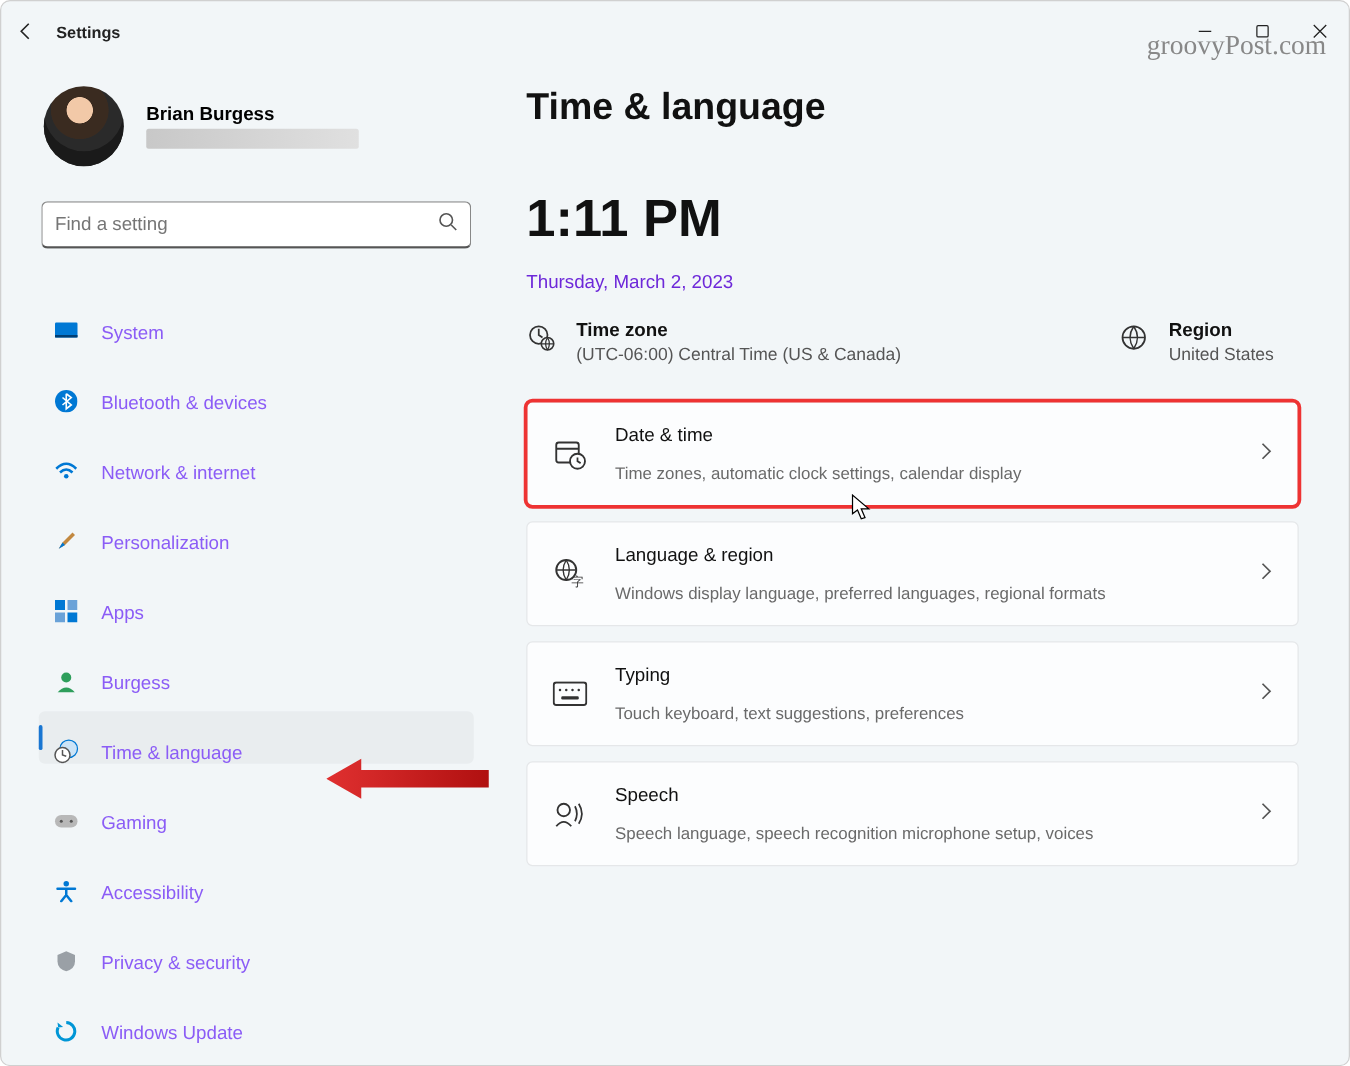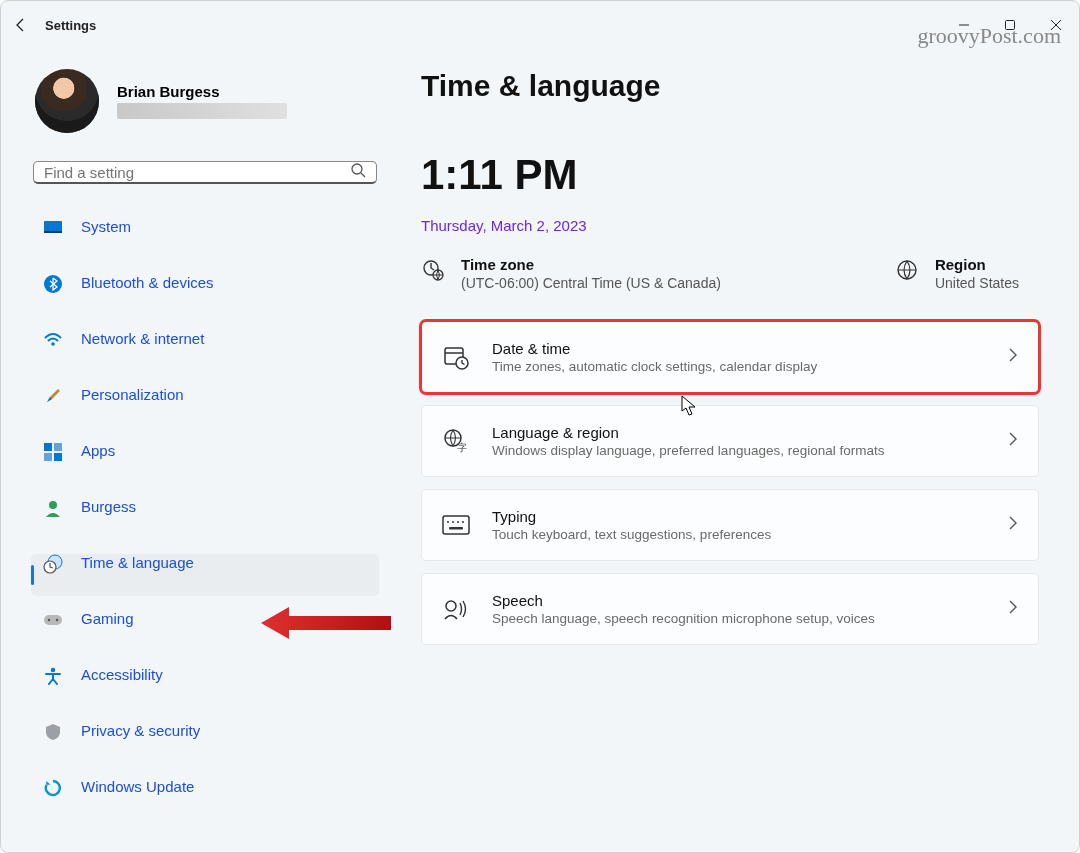--- a/index.html
+++ b/index.html
@@ -84,37 +84,37 @@
     background: linear-gradient(90deg,#c8c8c8,#e0e0e0); margin-top:3px;
     border-radius:2px;
   }
   .searchbox {
     display: flex;
     align-items: center;
     background: #fff;
     border: 1px solid #888;
     border-bottom: 2px solid #555;
     border-radius: 5px;
-    height: 23px;
+    height: 38px;
     padding: 0 10px;
     margin: 0 4px 28px 4px;
   }
   .searchbox input {
     flex:1; border:none; outline:none; font-size:15px; background:transparent;
     color:#555;
   }
   .nav { display:flex; flex-direction:column; gap:2px; }
   .nav-item {
-    display:flex; align-items:flex-start;
+    display:flex; align-items:flex-end;
     height: 42px;
     padding: 0 12px;
     border-radius: 5px;
     cursor:pointer;
     font-size: 15px;
-    color:#1d4ed8;
+    color:#8b5cf6;
     gap: 18px;
     position:relative;
     margin: 6px 2px;
   }
   .nav-item.active {
     background: #e9edef;
   }
   .nav-item.active::before {
     content:""; position:absolute; left:0; top:11px; bottom:11px;
     width:3px; background:#1976d2; border-radius:2px;
@@ -163,21 +163,21 @@
     gap: 22px;
     cursor:pointer;
     position:relative;
   }
   .card.highlight {
     outline: 3px solid #e33;
     outline-offset: -1px;
   }
   .card .cico { width:28px;height:28px;display:flex;align-items:center;justify-content:center;color:#333;flex-shrink:0;}
   .card .ctext .cttl { font-size:15px; color:#111; }
-  .card .ctext .csub { font-size:13.5px; color:#6a6a6a; margin-top:2px;}
+  .card .ctext .csub { font-size:13.5px; color:#6a6a6a; margin-top:14px;}
   .card .chev { margin-left:auto; color:#555;}
   .arrow-annot {
     position:absolute;
     left: 260px; top: 602px;
     pointer-events:none;
   }
   .cursor-annot {
     position:absolute;
     left: 680px; top: 394px;
     pointer-events:none;

